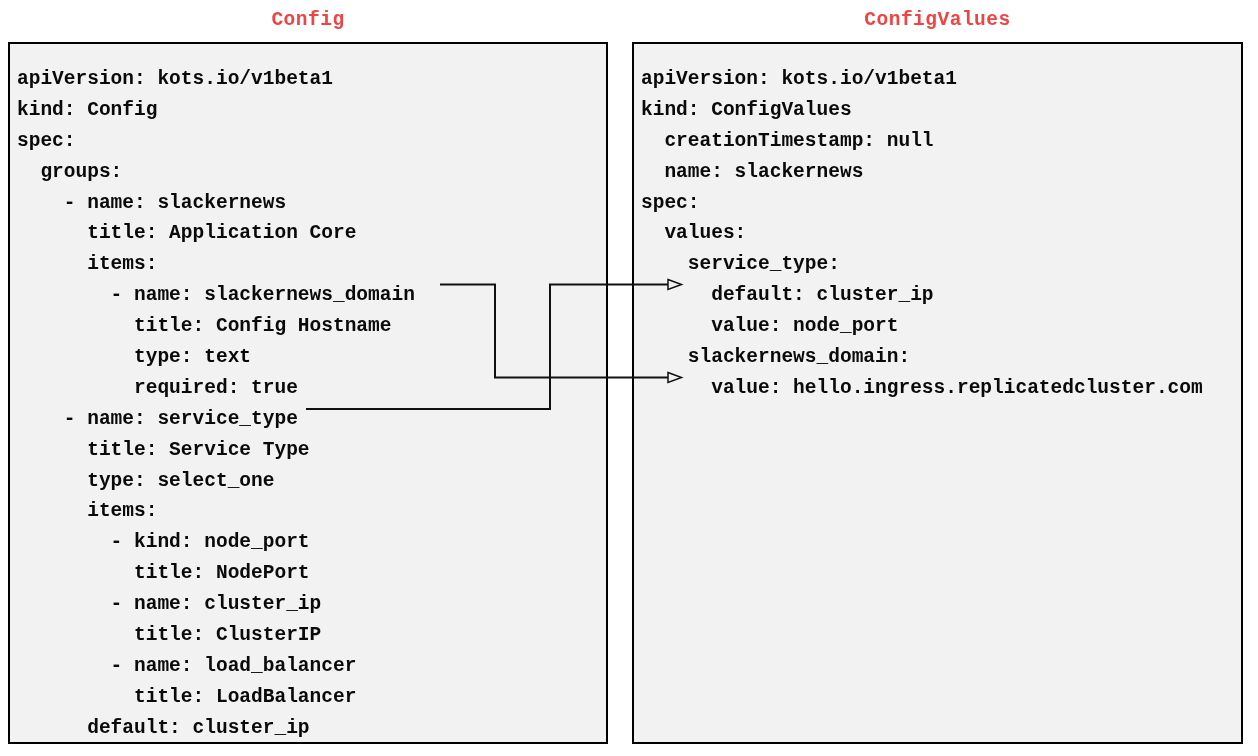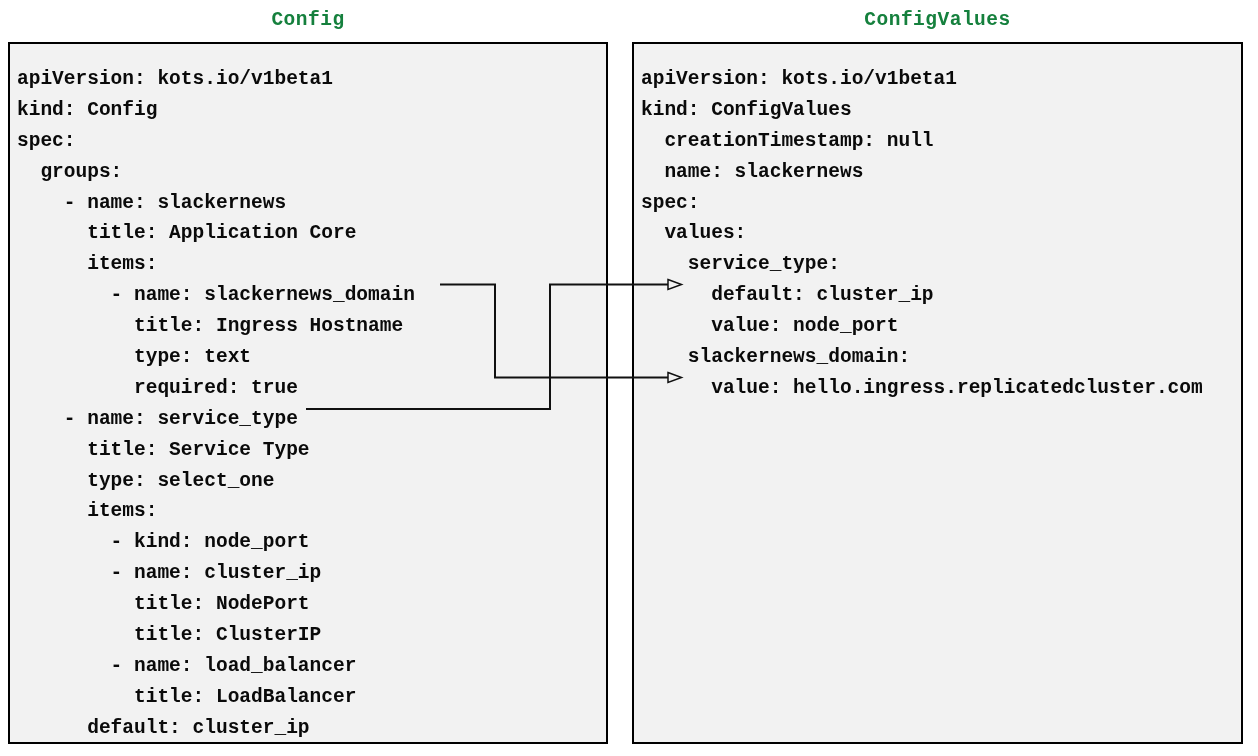--- a/index.html
+++ b/index.html
@@ -17,21 +17,21 @@
   }
   .panel-title {
     position: absolute;
     top: 5px;
     height: 30px;
     line-height: 30px;
     text-align: center;
     font-weight: bold;
     font-size: 19.5px;
     letter-spacing: 0.5px;
-    color: #15803d;
+    color: #ef4444;
     white-space: pre;
   }
   .title-left  { left: 8px;   width: 600px; }
   .title-right { left: 632px; width: 611px; }
 
   .panel {
     position: absolute;
     top: 42px;
     height: 702px;
     background: #f2f2f2;
@@ -69,30 +69,30 @@
 <div class="panel panel-left">
   <div class="code">
     <div class="yaml-line">apiVersion: kots.io/v1beta1</div>
     <div class="yaml-line">kind: Config</div>
     <div class="yaml-line">spec:</div>
     <div class="yaml-line">  groups:</div>
     <div class="yaml-line">    - name: slackernews</div>
     <div class="yaml-line">      title: Application Core</div>
     <div class="yaml-line">      items:</div>
     <div class="yaml-line">        - name: slackernews_domain</div>
-    <div class="yaml-line">          title: Ingress Hostname</div>
+    <div class="yaml-line">          title: Config Hostname</div>
     <div class="yaml-line">          type: text</div>
     <div class="yaml-line">          required: true</div>
     <div class="yaml-line">    - name: service_type</div>
     <div class="yaml-line">      title: Service Type</div>
     <div class="yaml-line">      type: select_one</div>
     <div class="yaml-line">      items:</div>
     <div class="yaml-line">        - kind: node_port</div>
+    <div class="yaml-line">          title: NodePort</div>
     <div class="yaml-line">        - name: cluster_ip</div>
-    <div class="yaml-line">          title: NodePort</div>
     <div class="yaml-line">          title: ClusterIP</div>
     <div class="yaml-line">        - name: load_balancer</div>
     <div class="yaml-line">          title: LoadBalancer</div>
     <div class="yaml-line">      default: cluster_ip</div>
   </div>
 </div>
 
 <div class="panel panel-right">
   <div class="code">
     <div class="yaml-line">apiVersion: kots.io/v1beta1</div>

